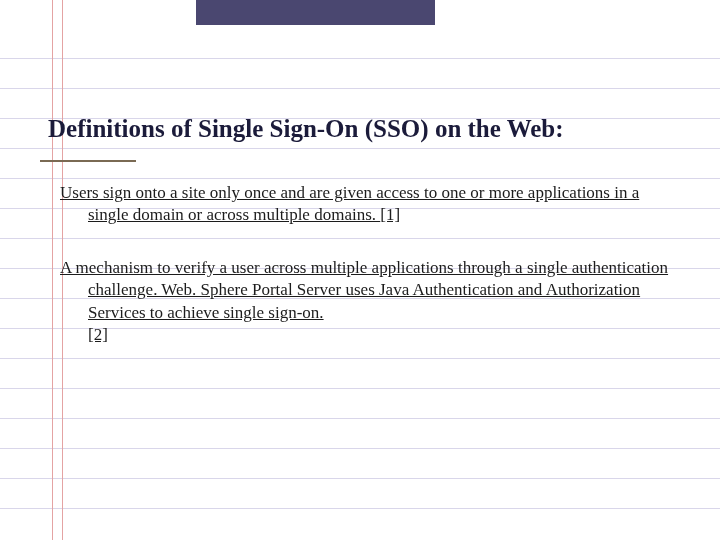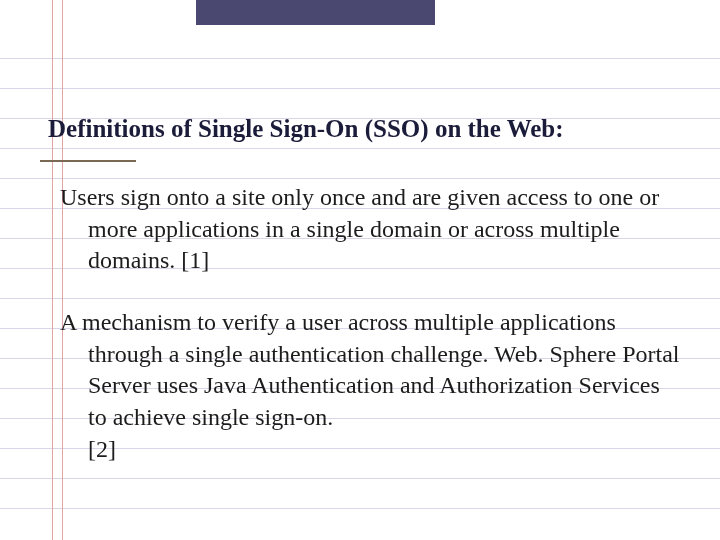--- a/index.html
+++ b/index.html
@@ -55,27 +55,28 @@
     margin-top: 24px;
   }
   .title {
     font-size: 25px;
     font-weight: bold;
     color: #1b1b3a;
     margin-bottom: 38px;
     line-height: 1.2;
   }
   .def {
-    font-size: 24px;
+    font-size: 17px;
     color: #1c1c1c;
     line-height: 1.32;
     margin-bottom: 30px;
     padding-left: 0;
     text-indent: -28px;
     margin-left: 40px;
+    text-decoration: underline;
   }
   .def .ref {
     white-space: nowrap;
   }
 </style>
 </head>
 <body>
 
 <div class="deco-bar"></div>
 

